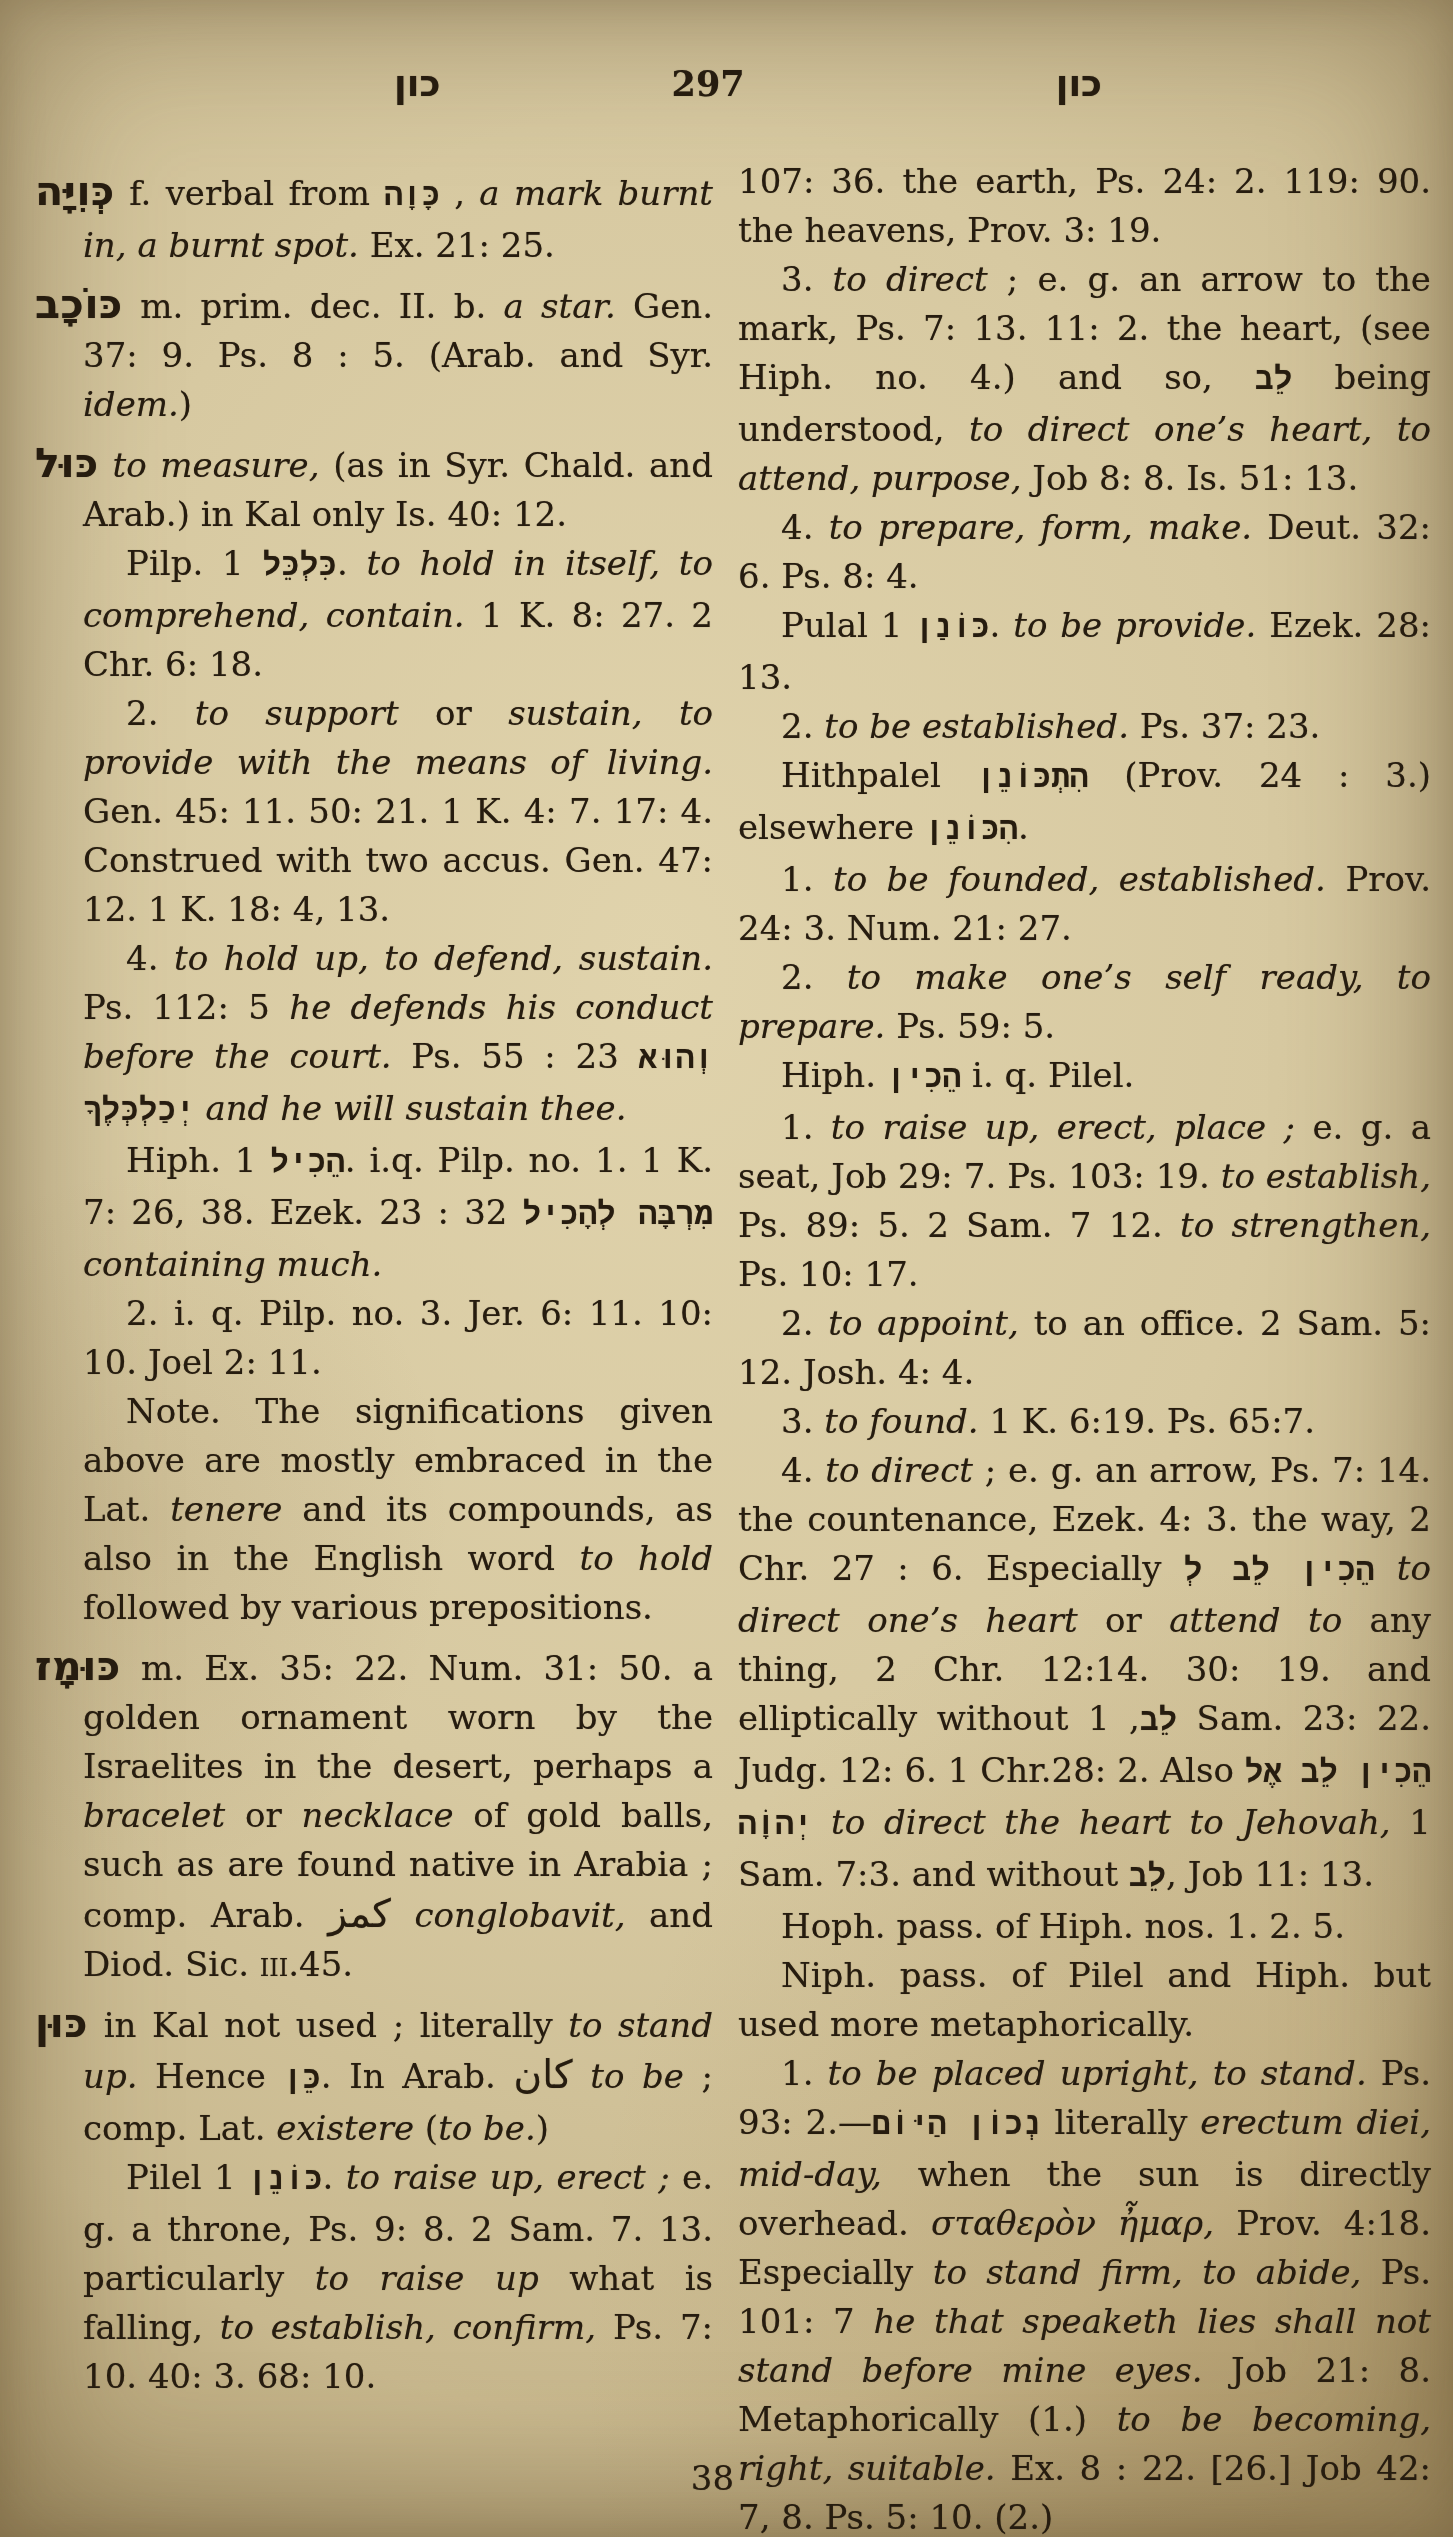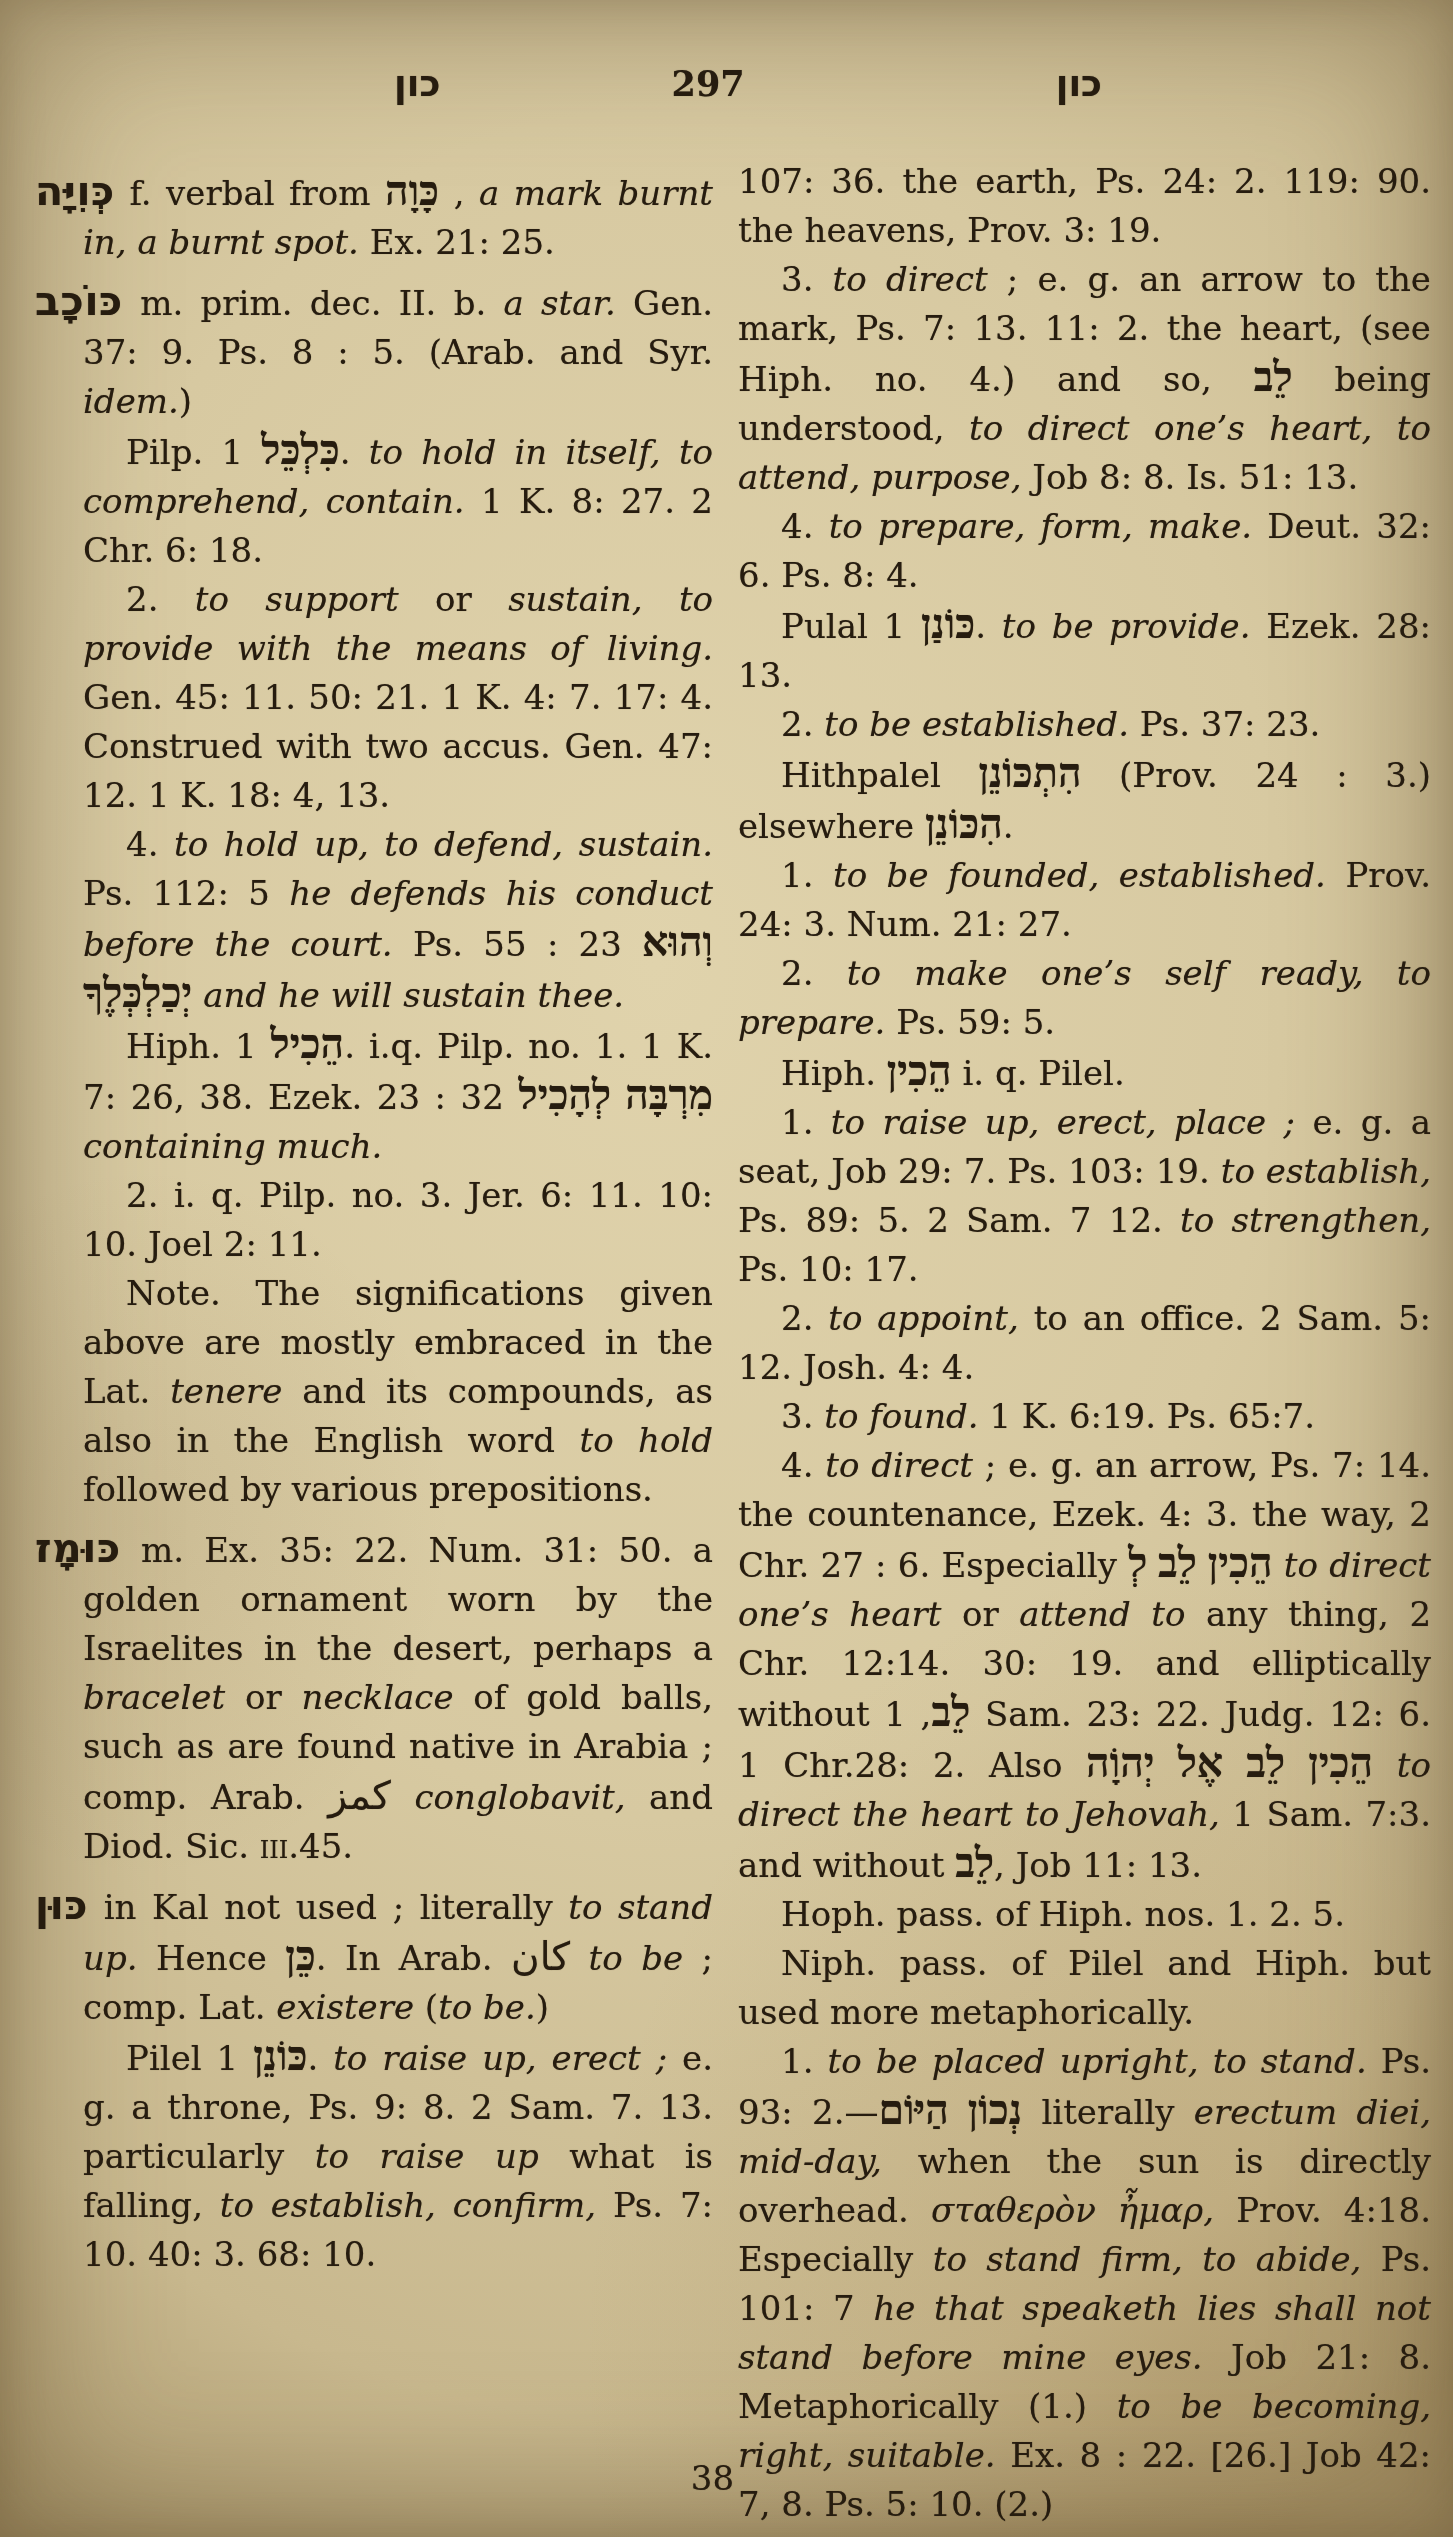--- a/index.html
+++ b/index.html
@@ -47,22 +47,22 @@
   .col p.para{text-indent:43px;}
   .col p.cont{text-indent:0;}
   .headword{
     font-family:"DejaVu Sans", sans-serif;
     font-weight:bold;font-size:41px;
     letter-spacing:0.6px;
   }
   .run-roman{}
   .run-italic{font-style:italic;}
   .run-hebrew{
-    font-family:Liberation Serif, serif;
-    font-weight:bold;font-size:41px;
+    font-family:Liberation Mono, monospace;
+    font-weight:bold;font-size:31px;
   }
   .run-arabic{
     font-family:"DejaVu Sans", sans-serif;
     font-size:39px;
   }
   .run-greek{font-style:italic;}
   .run-smallcaps{font-variant:small-caps;}
   .signature{
     position:absolute;top:2458px;left:49%;transform:translateX(-50%);
     font-size:34px;
@@ -75,20 +75,21 @@
 <div class="page">
   <div class="header">
     <span class="running-head rh-left">כון</span>
     <span class="page-number">297</span>
     <span class="running-head rh-right">כון</span>
   </div>
   <div class="columns">
     <div class="col col-left" id="col-left">
         <p class="entry"><span class="headword">כְּוִיָּה</span><span class="run-roman"> f. verbal from </span><span class="run-hebrew">כָּוָה</span><span class="run-roman"> , </span><span class="run-italic">a mark burnt in, a burnt spot.</span><span class="run-roman"> Ex. 21: 25.</span></p>
         <p class="entry"><span class="headword">כּוֹכָב</span><span class="run-roman"> m. prim. dec. II. b. </span><span class="run-italic">a star.</span><span class="run-roman"> Gen. 37: 9.  Ps. 8 : 5.  (Arab. and Syr. </span><span class="run-italic">idem.</span><span class="run-roman">)</span></p>
+        <p class="entry"><span class="headword">כּוּל</span><span class="run-roman"> </span><span class="run-italic">to measure,</span><span class="run-roman"> (as in Syr. Chald. and Arab.) in Kal only Is. 40: 12.</span></p>
         <p class="para"><span class="run-roman">Pilp. </span><span class="run-hebrew">כִּלְכֵּל</span><span class="run-roman"> 1. </span><span class="run-italic">to hold in itself, to comprehend, contain.</span><span class="run-roman"> 1 K. 8: 27. 2 Chr. 6: 18.</span></p>
         <p class="para"><span class="run-roman">2. </span><span class="run-italic">to support</span><span class="run-roman"> or </span><span class="run-italic">sustain, to provide with the means of living.</span><span class="run-roman"> Gen. 45: 11.  50: 21.  1 K. 4: 7.  17: 4. Construed with two accus. Gen. 47: 12. 1 K. 18: 4, 13.</span></p>
         <p class="para"><span class="run-roman">4. </span><span class="run-italic">to hold up, to defend, sustain.</span><span class="run-roman"> Ps. 112: 5 </span><span class="run-italic">he defends his conduct before the court.</span><span class="run-roman"> Ps. 55 : 23 </span><span class="run-hebrew">וְהוּא יְכַלְכְּלֶךָ</span><span class="run-roman"> </span><span class="run-italic">and he will sustain thee.</span></p>
         <p class="para"><span class="run-roman">Hiph. </span><span class="run-hebrew">הֵכִיל</span><span class="run-roman"> 1. i.q. Pilp. no. 1.  1 K. 7: 26, 38.  Ezek. 23 : 32 </span><span class="run-hebrew">מִרְבָּה לְהָכִיל</span><span class="run-roman"> </span><span class="run-italic">containing much.</span></p>
         <p class="para"><span class="run-roman">2. i. q. Pilp. no. 3. Jer. 6: 11. 10: 10.  Joel 2: 11.</span></p>
         <p class="para"><span class="run-roman">Note.  The significations given above are mostly embraced in the Lat. </span><span class="run-italic">tenere</span><span class="run-roman"> and its compounds, as also in the English word </span><span class="run-italic">to hold</span><span class="run-roman"> followed by various prepositions.</span></p>
         <p class="entry"><span class="headword">כּוּמָז</span><span class="run-roman"> m. Ex. 35: 22.  Num. 31: 50. a golden ornament worn by the Israelites in the desert, perhaps a </span><span class="run-italic">bracelet</span><span class="run-roman"> or </span><span class="run-italic">necklace</span><span class="run-roman"> of gold balls, such as are found native in Arabia ;  comp. Arab. </span><span class="run-arabic">كمز</span><span class="run-roman"> </span><span class="run-italic">conglobavit,</span><span class="run-roman"> and Diod. Sic. </span><span class="run-smallcaps">iii.</span><span class="run-roman">45.</span></p>
         <p class="entry"><span class="headword">כּוּן</span><span class="run-roman"> in Kal not used ;  literally </span><span class="run-italic">to stand up.</span><span class="run-roman">  Hence </span><span class="run-hebrew">כֵּן</span><span class="run-roman">.   In Arab. </span><span class="run-arabic">كان</span><span class="run-roman"> </span><span class="run-italic">to be</span><span class="run-roman"> ;  comp. Lat. </span><span class="run-italic">existere</span><span class="run-roman"> (</span><span class="run-italic">to be.</span><span class="run-roman">)</span></p>
         <p class="para"><span class="run-roman">Pilel </span><span class="run-hebrew">כּוֹנֵן</span><span class="run-roman"> 1. </span><span class="run-italic">to raise up, erect ;</span><span class="run-roman"> e. g. a throne,  Ps. 9: 8.  2 Sam. 7. 13.  particularly </span><span class="run-italic">to raise up</span><span class="run-roman"> what is falling, </span><span class="run-italic">to establish, confirm,</span><span class="run-roman"> Ps. 7: 10.  40: 3.  68: 10.</span></p>
       </div>

